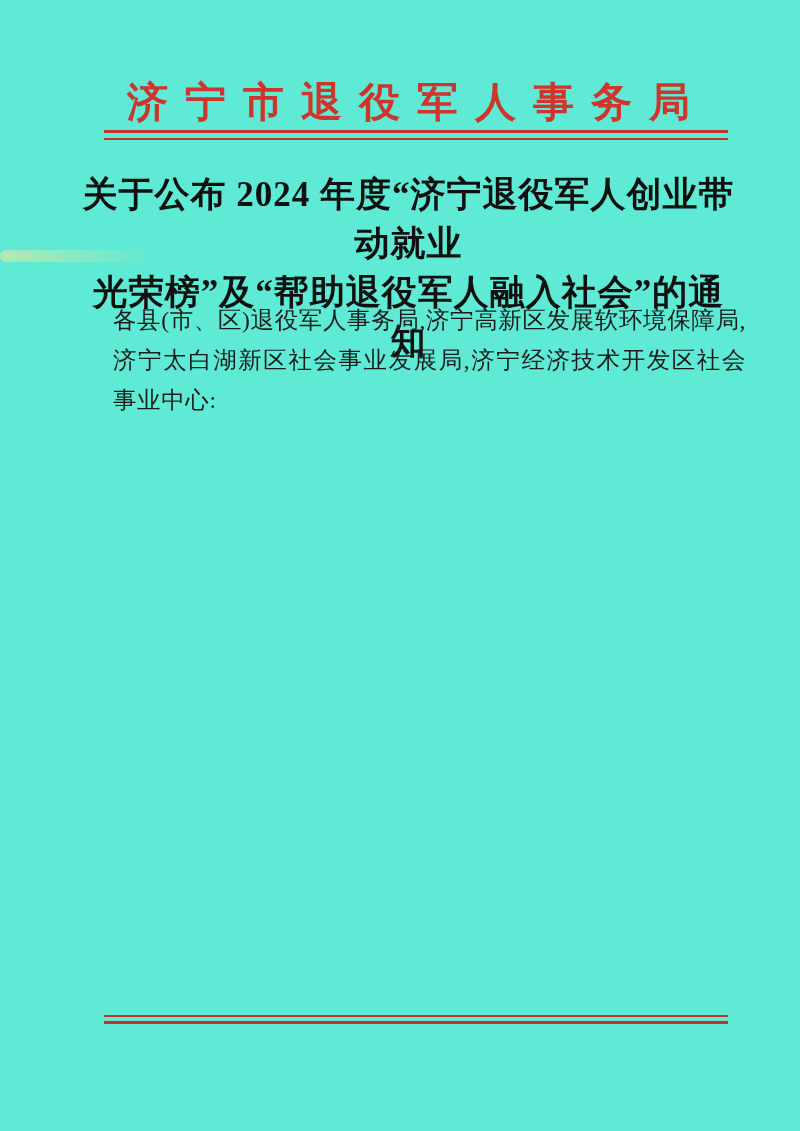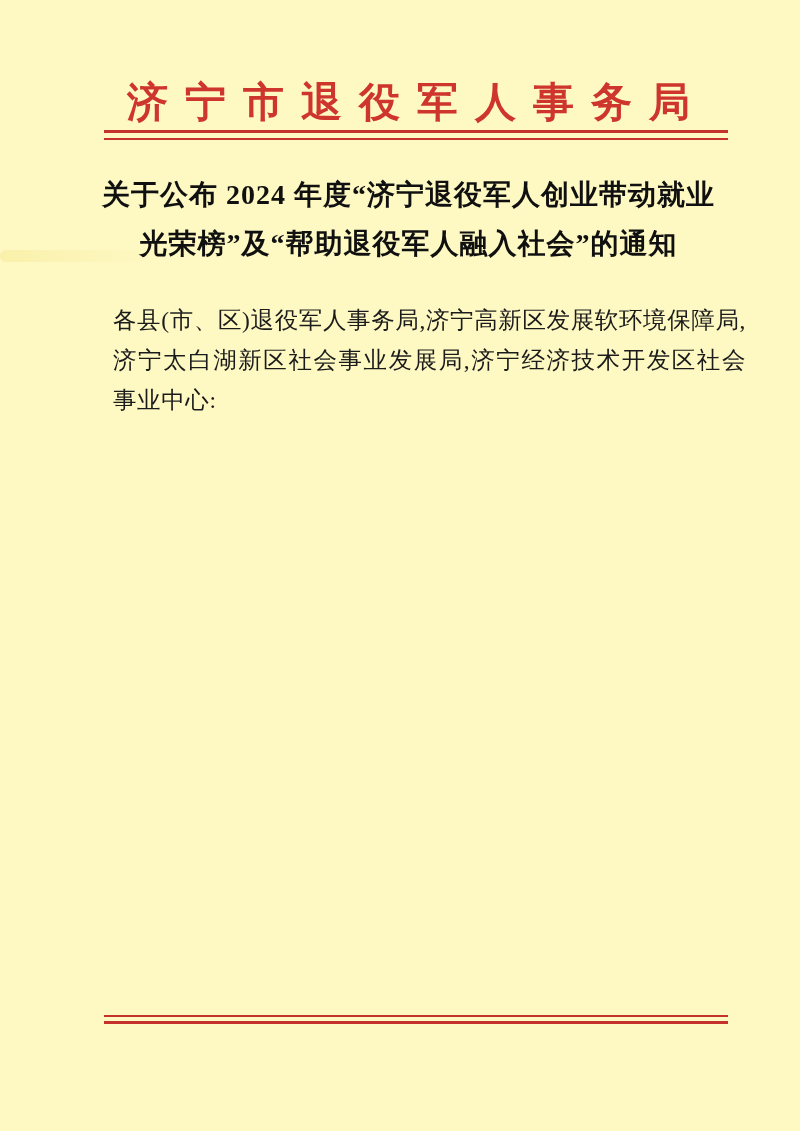--- a/index.html
+++ b/index.html
@@ -10,21 +10,21 @@
   html,body{margin:0;padding:0;}
   body{
     background:#e8e8e6;
     font-family:"Liberation Serif","DejaVu Serif",serif;
   }
   .page{
     position:relative;
     width:800px;
     height:1131px;
     margin:0 auto;
-    background:#fef9c3;
+    background:#5eead4;
     overflow:hidden;
   }
   
   .letterhead-name{
     position:absolute;
     top:76px;
     left:92px;
     width:633px;
     text-align:center;
     font-size:41px;
@@ -46,21 +46,21 @@
     border-top:3.5px solid var(--rule-red);
     border-bottom:2px solid var(--rule-red);
   }
   
   .doc-title{
     position:absolute;
     top:170px;
     left:80px;
     width:657px;
     text-align:center;
-    font-size:28px;
+    font-size:35px;
     line-height:49px;
     font-weight:bold;
     color:#101010;
     letter-spacing:1px;
   }
   
   .body-block{
     position:absolute;
     top:300px;
     left:92px;

